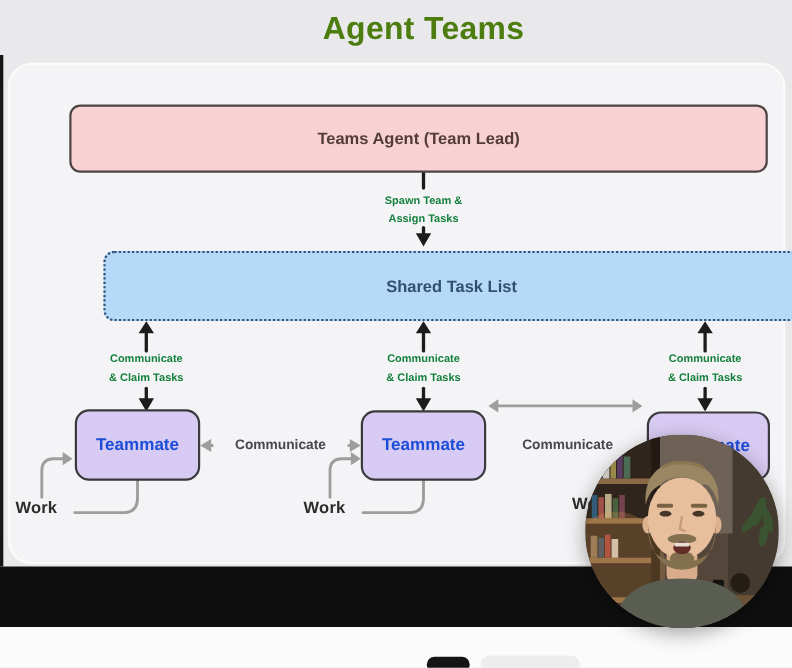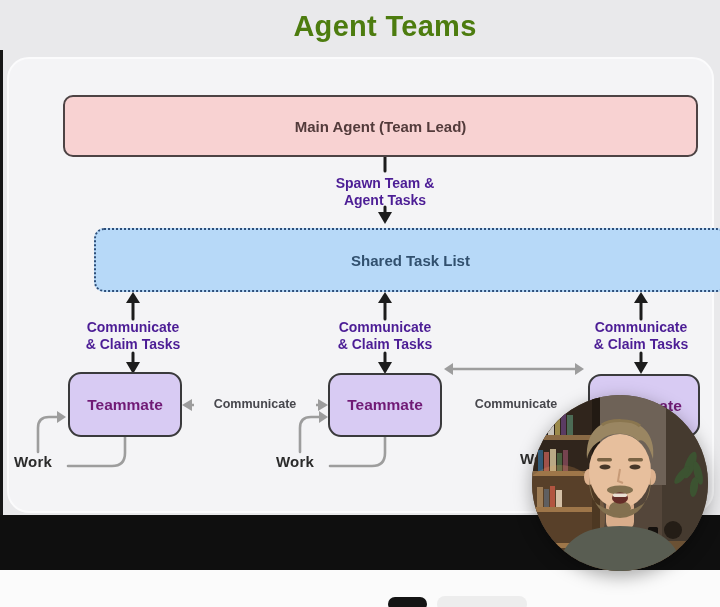--- a/index.html
+++ b/index.html
@@ -31,28 +31,28 @@
   #main-agent{
     left:63px;top:95px;width:635px;height:62px;border-radius:10px;
     background:#f8d2d2;border:2px solid#4d4344;color:#533b3b;
   }
   #shared-task-list{
     left:70px;top:228px;width:633px;height:64px;border-radius:10px;
     background:#b7d9f8;border:2px dotted #2e4e78;color:#31506e;margin-left:24px;
   }
   .teammate{
     border-radius:13px;background:#d8cbf3;border:2px solid #3a3a3c;
-    color:#701a75;font-size:15.5px;
+    color:#1d4ed8;font-size:15.5px;
   }
   #teammate-1{left:68px;top:372px;width:114px;height:65px;}
   #teammate-2{left:328px;top:373px;width:114px;height:64px;}
   #teammate-3{left:588px;top:374px;width:112px;height:63px;}
   
   .edge-label{
-    text-align:center;font-size:14px;line-height:16.5px;color:#4c1d95;
+    text-align:center;font-size:10px;line-height:16.5px;color:#15803d;
     font-weight:600;
   }
   #spawn-label{left:285px;top:175px;width:200px;}
   .claim-label{top:319px;width:150px;}
   #claim-1{left:58px;}  #claim-2{left:310px;}  #claim-3{left:566px;}
   .comm-label{top:397px;width:122px;text-align:center;font-size:12.5px;color:#47474d;font-weight:600;}
   #comm-1{left:194px;background:#f4f4f6;}
   #comm-2{left:455px;}
   .work-label{font-size:15px;color:#2b2b2b;font-weight:600;letter-spacing:.2px;}
   #work-1{left:14px;top:453px;}
@@ -131,38 +131,38 @@
   </g>
 
   <g>
     <path class="gry" d="M385,437 L385,453 Q385,466 372,466 L330,466"></path>
     <path class="gry" d="M300,452 L300,428 Q300,417 311,417 L319,417"></path>
     <polygon class="gry-head" points="319,411 319,423 328,417"></polygon>
   </g>
 </svg>
 
 <div id="main-agent" class="abs node">
-  <span>Main Agent (Team Lead)</span>
+  <span>Teams Agent (Team Lead)</span>
 </div>
 <div id="shared-task-list" class="abs node">
   <span>Shared Task List</span>
 </div>
 <div id="teammate-1" class="abs node teammate">
   <span>Teammate</span>
 </div>
 <div id="teammate-2" class="abs node teammate">
   <span>Teammate</span>
 </div>
 <div id="teammate-3" class="abs node teammate">
   <span>Teammate</span>
 </div>
 
 <div id="spawn-label" class="abs edge-label">
   <div>Spawn Team &amp;</div>
-  <div>Agent Tasks</div>
+  <div>Assign Tasks</div>
 </div>
 <div id="claim-1" class="abs edge-label claim-label">
   <div>Communicate</div>
   <div>&amp; Claim Tasks</div>
 </div>
 <div id="claim-2" class="abs edge-label claim-label">
   <div>Communicate</div>
   <div>&amp; Claim Tasks</div>
 </div>
 <div id="claim-3" class="abs edge-label claim-label">

